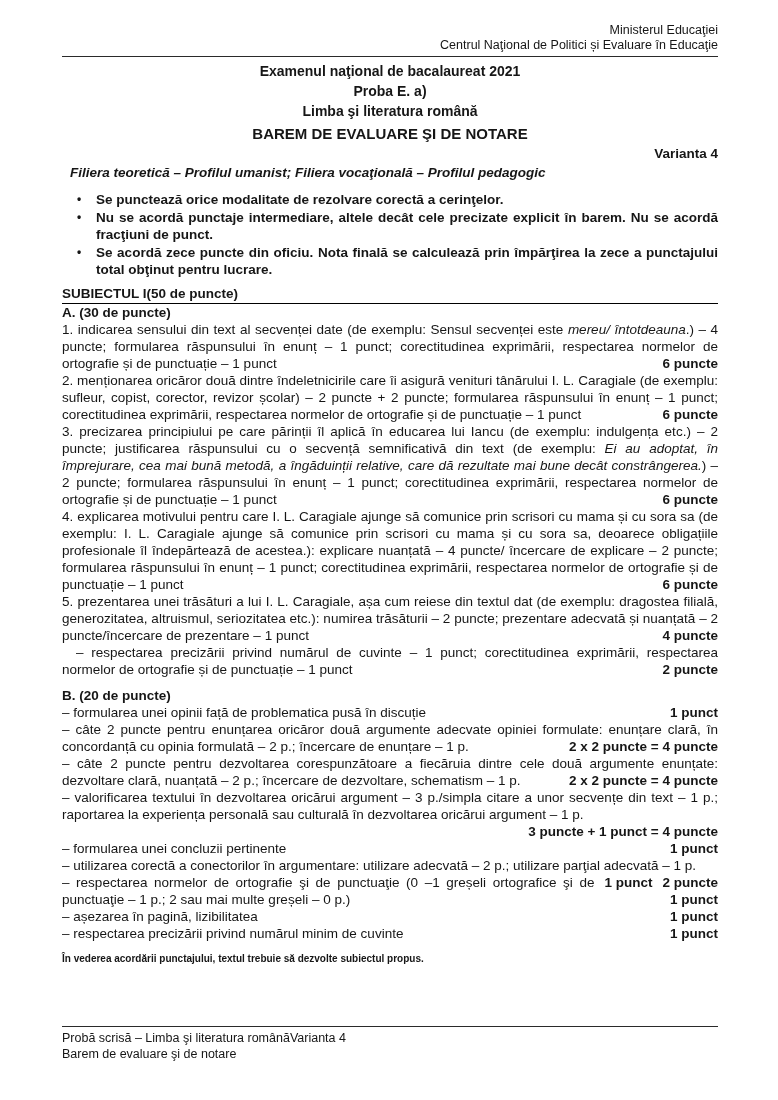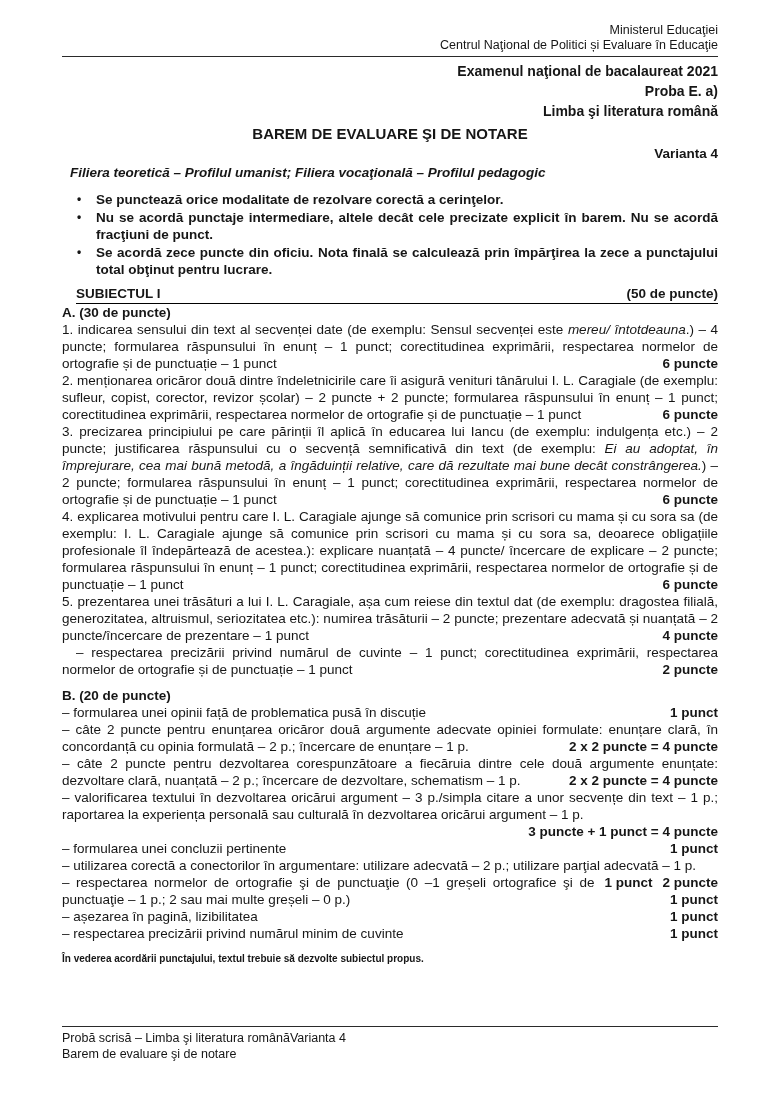--- a/index.html
+++ b/index.html
@@ -7,33 +7,33 @@
   body {
     width: 778px; height: 1100px; position: relative;
     font-family: "Liberation Sans", "DejaVu Sans", sans-serif;
     color: #161616;
     -webkit-font-smoothing: antialiased;
   }
   .page { position: absolute; inset: 0; padding: 23px 60px 0 62px; }
 
   .ministry { font-size: 12.5px; line-height: 15px; text-align: right; }
   .header-rule { border: none; border-top: 1.4px solid #2a2a2a; margin: 3px 0 4px 0; }
-  .h-center-bold { font-weight: bold; font-size: 14px; line-height: 20px; text-align: right; }
+  .h-center-bold { font-weight: bold; font-size: 14px; line-height: 20px; text-align: center; }
   .barem-title { font-weight: bold; font-size: 15px; line-height: 22px; text-align: center; margin-top: 2px; }
   .variant { font-weight: bold; font-size: 13.5px; line-height: 18px; text-align: right; }
   .filiera-line { font-weight: bold; font-style: italic; font-size: 13.5px; line-height: 18px; margin-top: 1px; margin-left: 8px; }
 
   .bullets { margin-top: 9px; }
   .bullet-row { display: flex; font-weight: bold; font-size: 13.5px; line-height: 17.5px; }
   .dot { width: 34px; flex: none; text-align: center; font-size: 12px; }
   .bullet-text { flex: 1; text-align: justify; }
 
-  .subject-line { display: flex; justify-content: space-between; font-weight: bold;
+  .subject-line { display: flex; font-weight: bold;
     font-size: 13.5px; line-height: 17px; border-bottom: 1.8px solid #000;
-    margin-top: 6px; padding-bottom: 1px; margin-left: 14px; }
+    margin-top: 6px; padding-bottom: 1px; }
   .sec-title { font-weight: bold; font-size: 13.5px; line-height: 17px; }
   .mt { margin-top: 9px; }
 
   .rubric { font-size: 13.5px; line-height: 17px; text-align: justify; }
   .rubric span.i { font-style: italic; }
   .rubric.indent { text-indent: 14px; }
   .pts { float: right; font-weight: bold; margin-left: 10px; }
   .pts-line { text-align: right; font-weight: bold; font-size: 13.5px; line-height: 17px; }
 
   .note { font-weight: bold; font-size: 10px; line-height: 18px; margin-top: 8px; }

